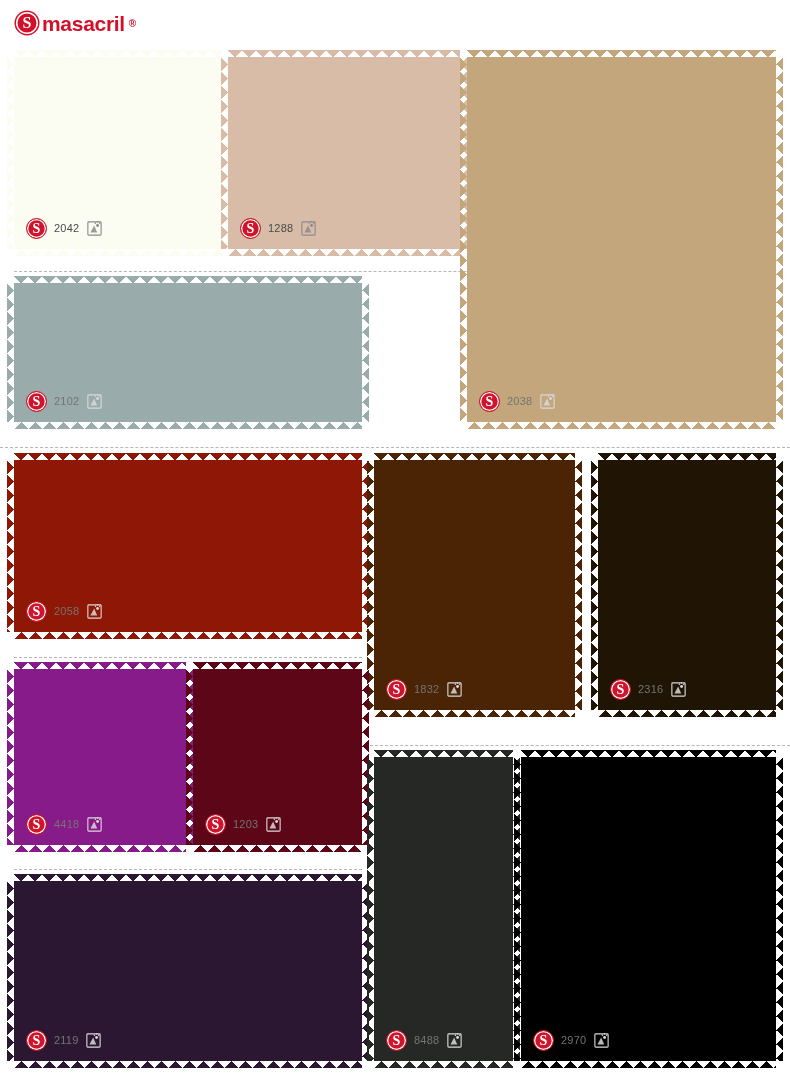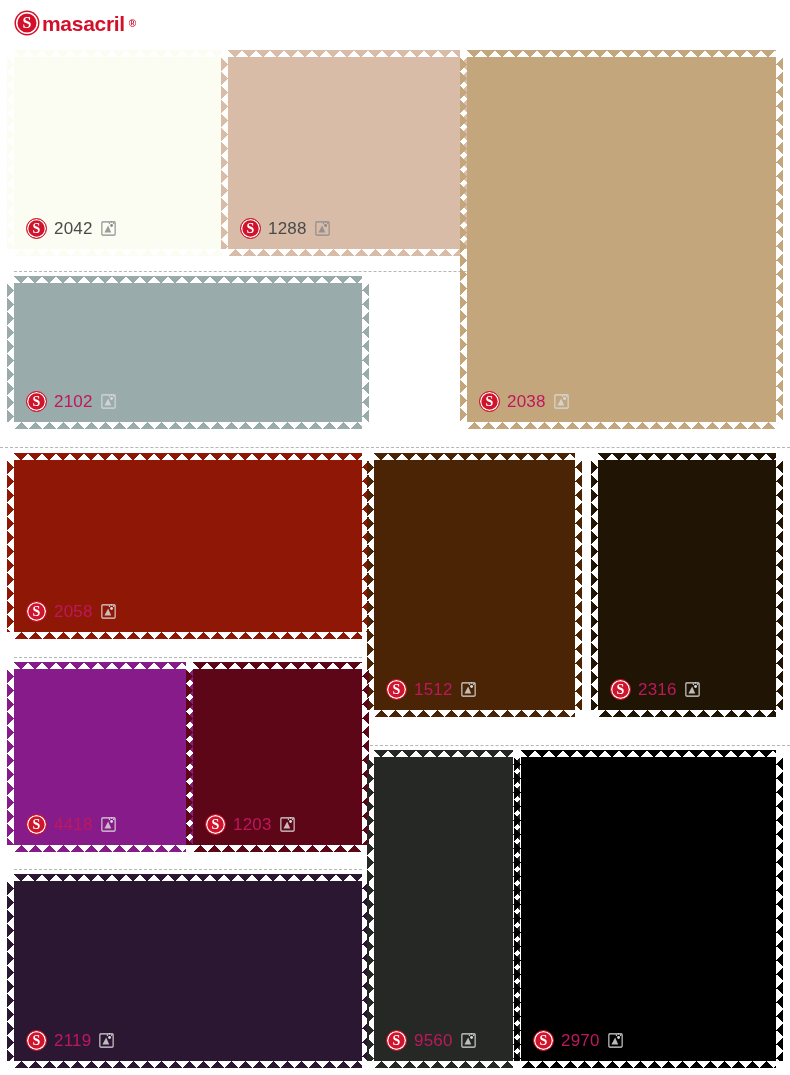--- a/index.html
+++ b/index.html
@@ -110,33 +110,33 @@
     background:#cf142b;
     display:flex;align-items:center;justify-content:center;
     font-family:"Liberation Serif", serif;
     font-weight:bold;font-size:14px;line-height:1;
     color:#ffffff;
     box-shadow:inset 0 0 0 1.3px #ffffff;
     border:1.3px solid #cf142b;
     flex:none;
   }
   .code{
-    font-size:17px;
+    font-size:11px;
     letter-spacing:0.2px;
     line-height:1;
     white-space:nowrap;
   }
   .pictogram{
     width:17px;height:17px;flex:none;display:block;
   }
 
   
   .lbl-dark .code{color:#4a4a4a;}
   .lbl-dark .pictogram{color:#8a8a8a;}
-  .lbl-light .code{color:#be185d;}
+  .lbl-light .code{color:#737373;}
   .lbl-light .pictogram{color:#d9d9d9;}
 </style>
 </head>
 <body>
 
 <div id="brand">
   <span class="brand-mark">S</span>
   <span class="brand-word">masacril</span>
     <span class="brand-reg">®</span>
 </div>
@@ -243,21 +243,21 @@
       </div>
     </div>
     <div class="swatch" style="left: 374px; top: 460px; width: 201px; height: 250px;">
       <div class="cloth" style="background: rgb(74, 36, 5);"></div>
       <div class="zig zig-top" style="background: rgb(74, 36, 5);"></div>
       <div class="zig zig-bottom" style="background: rgb(74, 36, 5);"></div>
       <div class="zig zig-left" style="background: rgb(74, 36, 5);"></div>
       <div class="zig zig-right" style="background: rgb(74, 36, 5);"></div>
       <div class="swatch-label lbl-light">
         <span class="seal">S</span>
-        <span class="code">1512</span>
+        <span class="code">1832</span>
         <span style="display: block; line-height: 0;">
           <svg class="pictogram" viewBox="0 0 20 20" fill="none" stroke="currentColor" stroke-width="1.3">
             <rect x="2.2" y="2.2" width="15.6" height="15.6" rx="1"></rect>
             <path d="M5.2 14.6 L9.6 6.6 L13.2 14.6 Z" fill="currentColor" stroke="none" opacity="0.85"></path>
             <circle cx="13.6" cy="6.4" r="1.7" fill="currentColor" stroke="none"></circle>
             <path d="M11.6 4.4 L10.4 3.2 M15.6 4.4 L16.8 3.2 M13.6 3.0 L13.6 1.6"></path>
           </svg>
         </span>
       </div>
     </div>
@@ -338,21 +338,21 @@
       </div>
     </div>
     <div class="swatch" style="left: 374px; top: 757px; width: 139px; height: 304px;">
       <div class="cloth" style="background: rgb(38, 40, 38);"></div>
       <div class="zig zig-top" style="background: rgb(38, 40, 38);"></div>
       <div class="zig zig-bottom" style="background: rgb(38, 40, 38);"></div>
       <div class="zig zig-left" style="background: rgb(38, 40, 38);"></div>
       <div class="zig zig-right" style="background: rgb(38, 40, 38);"></div>
       <div class="swatch-label lbl-light">
         <span class="seal">S</span>
-        <span class="code">9560</span>
+        <span class="code">8488</span>
         <span style="display: block; line-height: 0;">
           <svg class="pictogram" viewBox="0 0 20 20" fill="none" stroke="currentColor" stroke-width="1.3">
             <rect x="2.2" y="2.2" width="15.6" height="15.6" rx="1"></rect>
             <path d="M5.2 14.6 L9.6 6.6 L13.2 14.6 Z" fill="currentColor" stroke="none" opacity="0.85"></path>
             <circle cx="13.6" cy="6.4" r="1.7" fill="currentColor" stroke="none"></circle>
             <path d="M11.6 4.4 L10.4 3.2 M15.6 4.4 L16.8 3.2 M13.6 3.0 L13.6 1.6"></path>
           </svg>
         </span>
       </div>
     </div>

